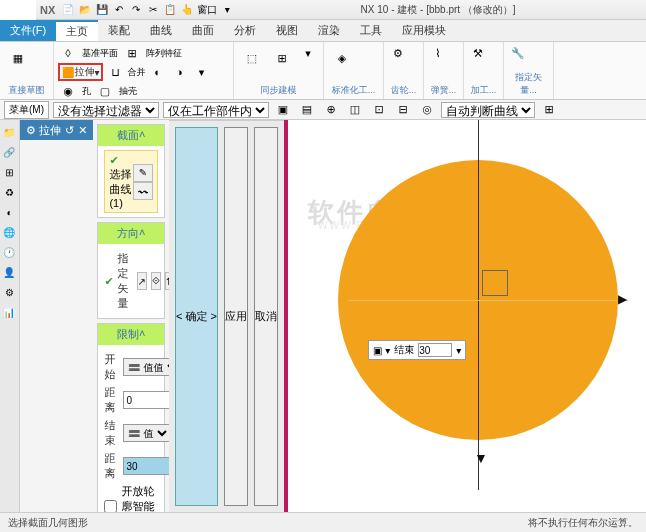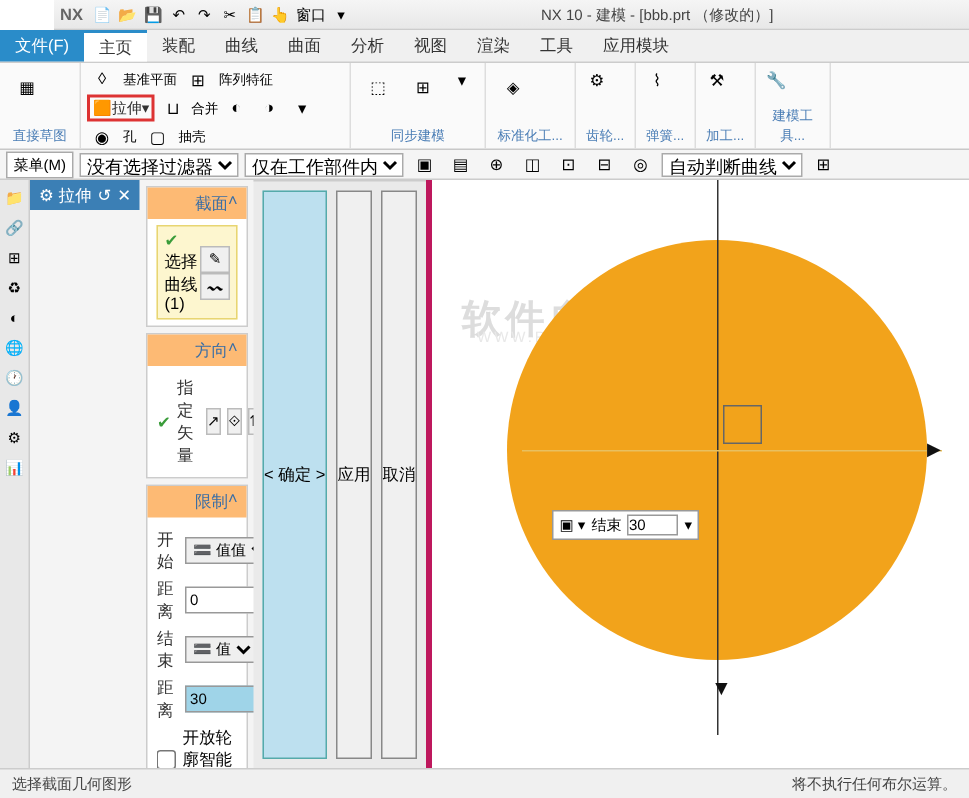--- a/index.html
+++ b/index.html
@@ -23,21 +23,21 @@
 .filterbar { height: 20px; background: #f5f5f5; border-bottom: 1px solid #ccc; display: flex; align-items: center; gap: 4px; padding: 0 4px; font-size: 10px; }
 .filterbar select, .filterbar input { font-size: 12px; height: 16px; border: 1px solid #aaa; background: #fff; }
 .workarea { display: flex; height: 392px; }
 .leftstrip { width: 20px; background: #e8e8e8; border-right: 1px solid #ccc; display: flex; flex-direction: column; gap: 4px; padding-top: 4px; align-items: center; }
 .leftstrip span { width: 16px; height: 16px; font-size: 10px; display: flex; align-items: center; justify-content: center; }
 .dialog { width: 268px; background: #f4f4f4; border-right: 4px solid #be185d; display: flex; flex-direction: row; }
 .dlg-title { background: #3b7fb5; color: #fff; height: 20px; display: flex; align-items: center; padding: 0 6px; justify-content: space-between; }
 .dlg-title .ctrls span { margin-left: 4px; cursor: pointer; }
 .dlg-body { flex: 1; overflow-y: auto; padding: 4px; }
 .sect { background: #fff; border: 1px solid #ccc; margin-bottom: 4px; }
-.sect-h { background: #fdba74; color: #3a6ea5; padding: 3px 6px; font-size: 11px; display: flex; justify-content: flex-end; }
+.sect-h { background: #bef264; color: #3a6ea5; padding: 3px 6px; font-size: 11px; display: flex; justify-content: center; }
 .sect-b { padding: 4px 6px; }
 .sel-row { background: #fdf6cf; border: 1px solid #e8d572; padding: 3px 4px; display: flex; align-items: center; justify-content: space-between; }
 .sel-row .chk { color: #3a9c3a; margin-right: 4px; }
 .icon-btn { width: 20px; height: 18px; border: 1px solid #bbb; background: #f0f0f0; display: inline-flex; align-items: center; justify-content: center; font-size: 10px; }
 .frow { display: flex; align-items: center; margin: 3px 0; gap: 4px; }
 .frow .flab { width: 60px; color: #333; }
 .frow input[type=text] { width: 60px; height: 18px; border: 1px solid #999; font-size: 10px; padding: 0 2px; }
 .frow input.hl { background: #9fd4e8; }
 .frow select { height: 18px; border: 1px solid #999; font-size: 10px; }
 .dlg-foot { display: flex; justify-content: center; gap: 6px; padding: 6px; border-top: 1px solid #ccc; background: #eaeaea; }
@@ -149,21 +149,21 @@
   <div class="rgroup" style="width:40px">
       <div class="items">
         <span class="ricon">⚒</span>
       </div>
       <div class="lbl">加工...</div>
     </div>
   <div class="rgroup" style="width:50px">
       <div class="items">
         <span class="ricon">🔧</span>
       </div>
-      <div class="lbl">建模工具...</div>
+      <div class="lbl">指定矢量...</div>
     </div>
 </div>
 
 <div class="filterbar">
   <span style="border:1px solid #aaa;padding:1px 4px;background:#fff">菜单(M)</span>
   <select><option>没有选择过滤器</option></select>
   <select><option>仅在工作部件内</option></select>
   <span class="ricon">▣</span>
   <span class="ricon">▤</span>
   <span class="ricon">⊕</span>

